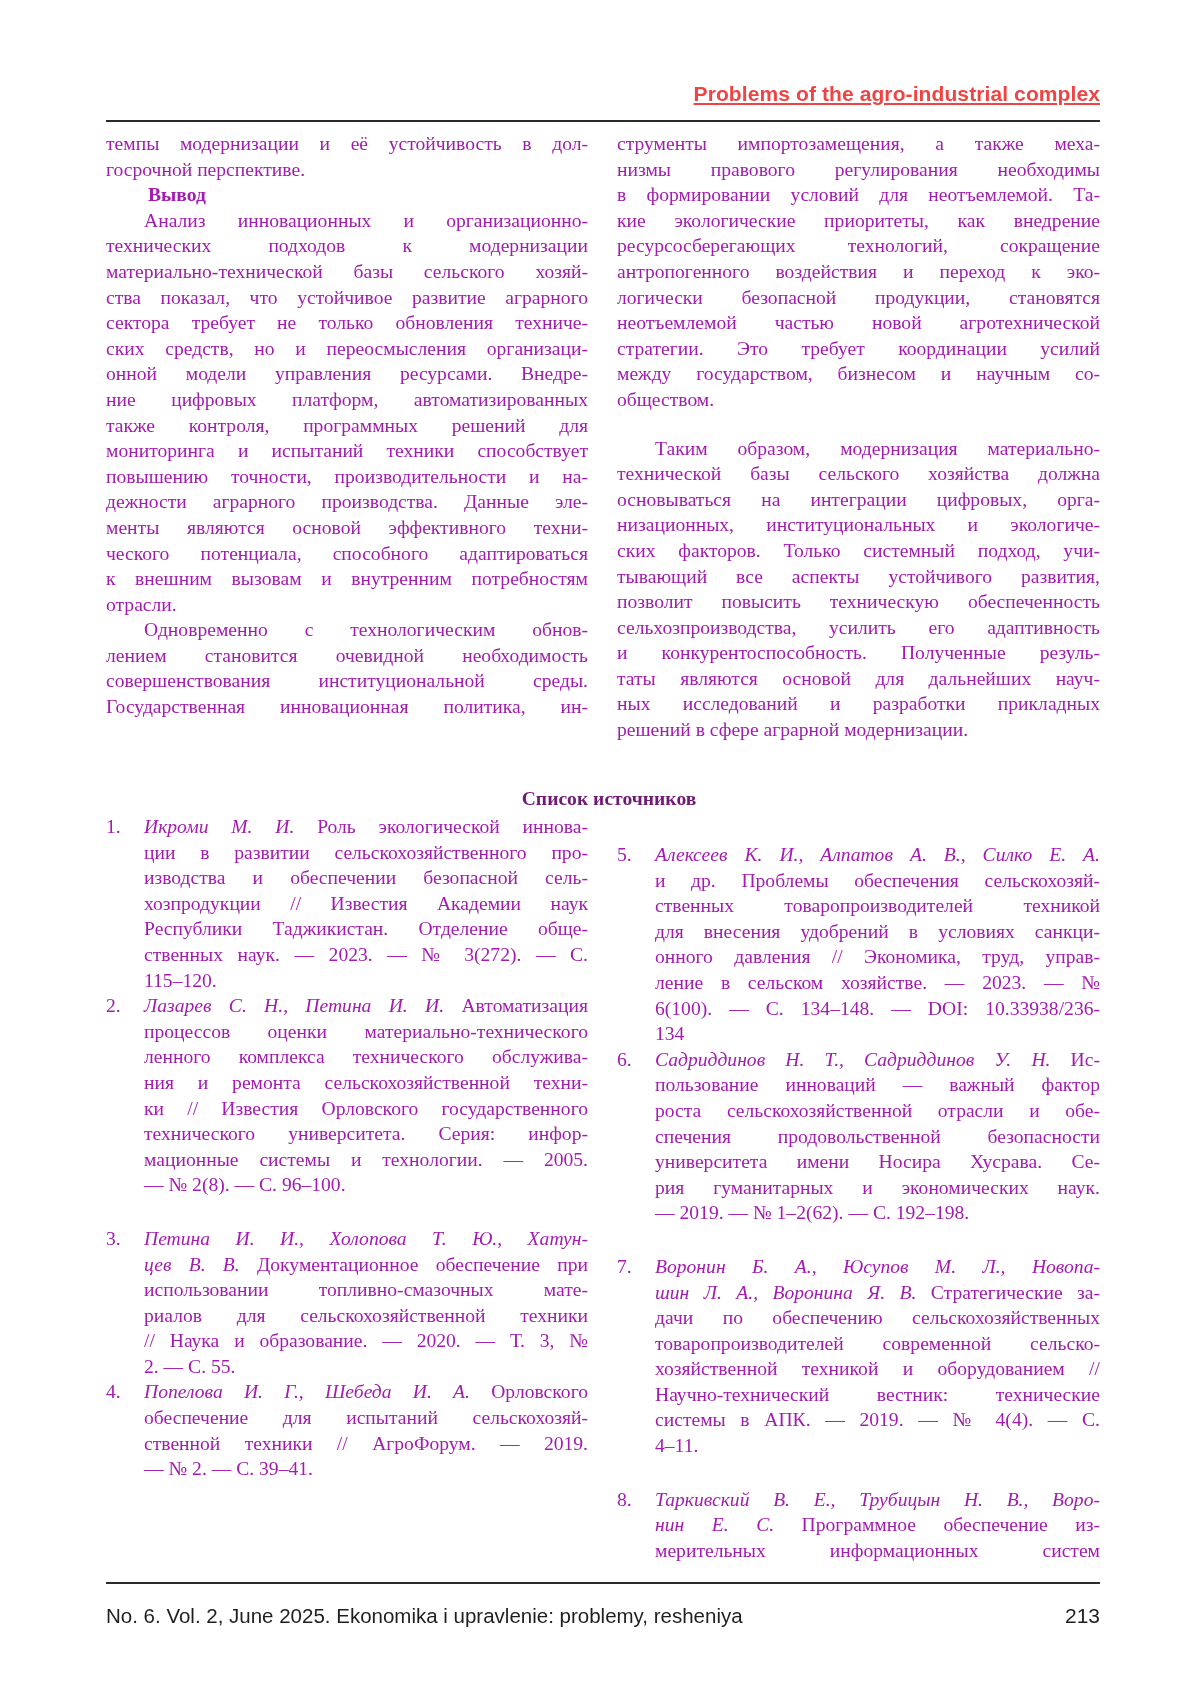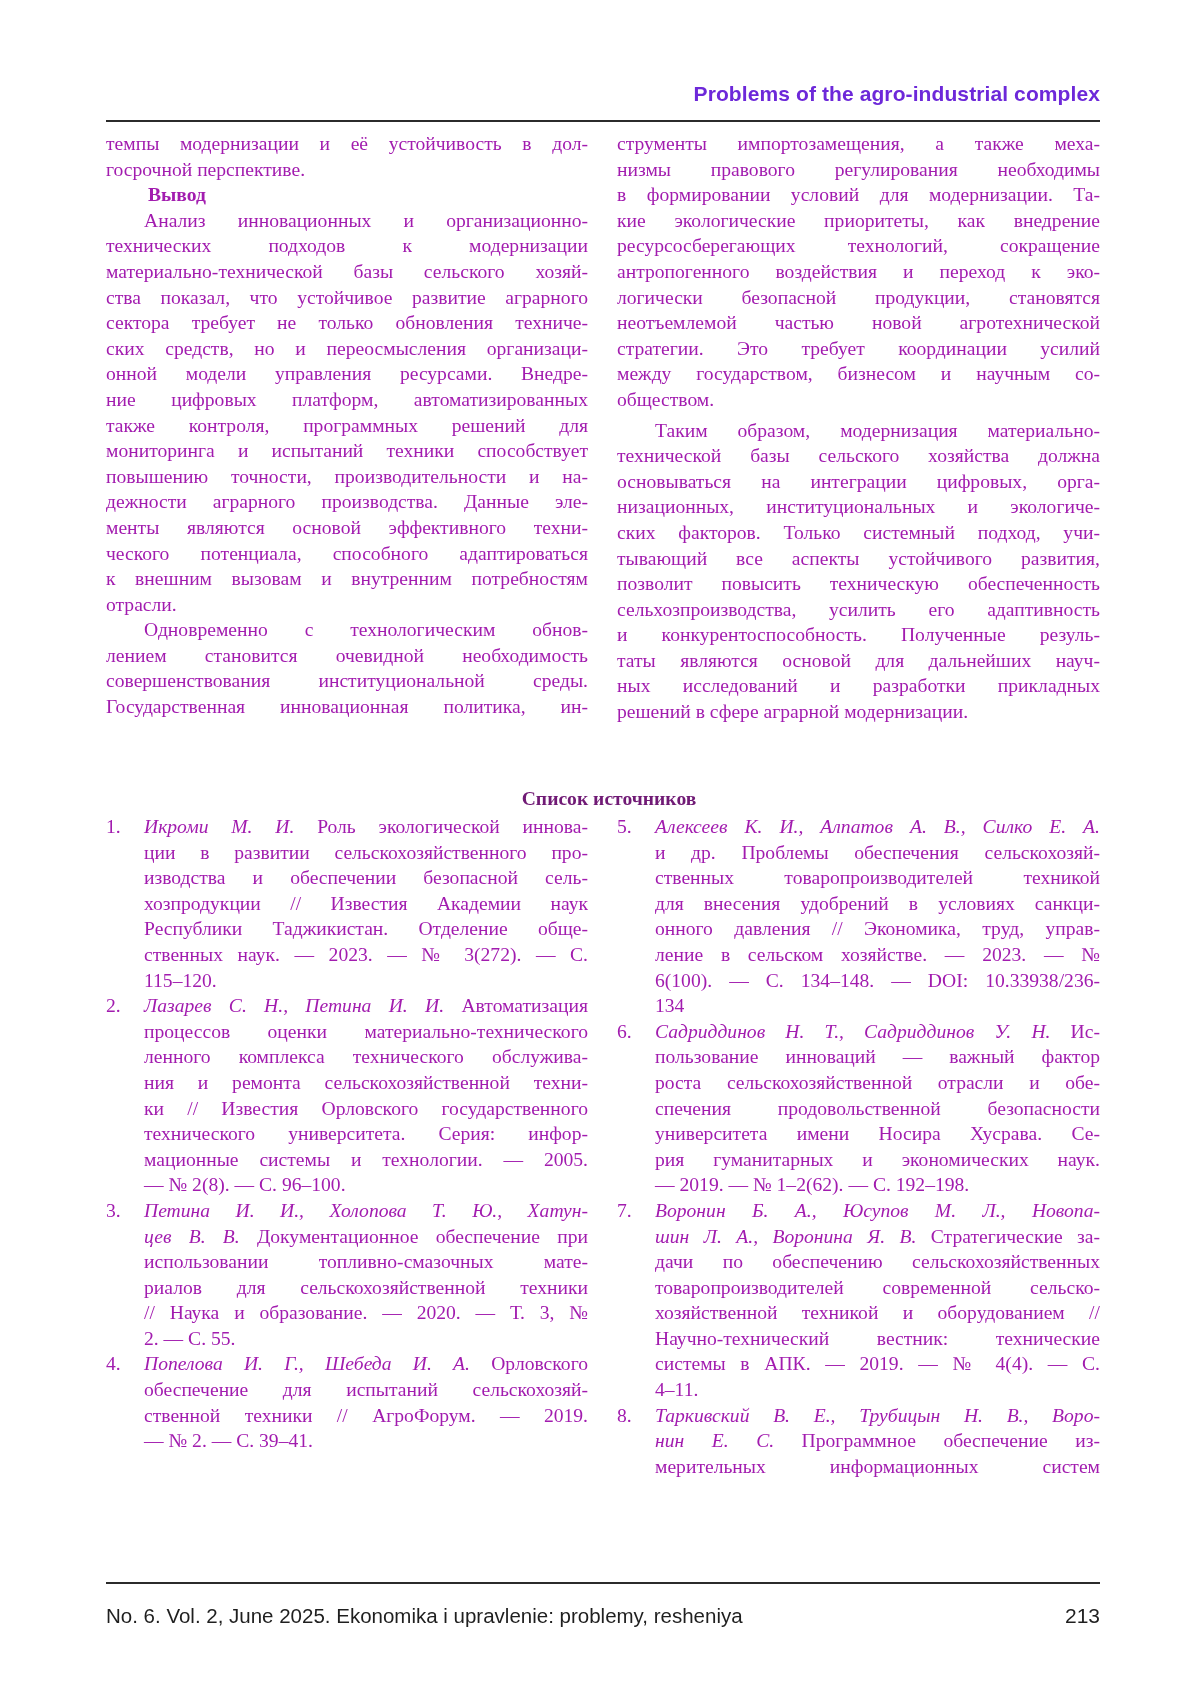--- a/index.html
+++ b/index.html
@@ -1,20 +1,21 @@
 <!DOCTYPE html>
 <html><head>
 <meta charset="utf-8">
 <style>
   html, body { margin: 0; padding: 0; background: #ffffff; }
   body { width: 1200px; height: 1698px; position: relative; overflow: hidden; color: #2a2a2a; }
   .running-head {
     position: absolute; right: 100px; top: 82px;
-    font-family: "Liberation Sans", sans-serif; font-weight: bold; font-size: 21px; color: #6d28d9;
+    font-family: "Liberation Sans", sans-serif; font-weight: bold; font-size: 21px; color: #ef4444;
     letter-spacing: 0.1px;
+    text-decoration: underline;
   }
   .rule { position: absolute; left: 106px; width: 994px; height: 2px; background: #2b2b2b; }
   .rule.top { top: 120px; }
   .rule.bottom { top: 1582px; }
   .col {
     position: absolute; font-family: "Liberation Serif", serif; font-size: 19.6px; line-height: 25.6px;
     color: #a21caf;
   }
   .col.left { left: 106px; width: 482px; }
   .col.right { left: 617px; width: 483px; }
@@ -23,21 +24,21 @@
   .ln.indent { padding-left: 38px; }
   .ln.heading { font-weight: bold; padding-left: 42px; text-align-last: left; }
   .refs-title {
     position: absolute; top: 788px; left: 0; width: 1200px; text-align: center;
     font-family: "Liberation Serif", serif; font-weight: bold; font-size: 19.6px; color: #701a75;
     padding-left: 18px; box-sizing: border-box;
   }
   .ref { position: relative; padding-left: 38px; }
   .ref-num { position: absolute; left: 0; top: 0; }
   .ref .ln { width: 100%; }
-  .it { font-style: italic; }
+  .it { font-style: italic; margin-top: 28px; }
   .footer {
     position: absolute; top: 1604px; left: 106px; width: 994px;
     font-family: "Liberation Sans", sans-serif; font-size: 20.5px; color: #1f1f1f;
   }
   .footer .journal { position: absolute; left: 0; top: 0; }
   .footer .page-num { position: absolute; right: 0; top: 0; font-size: 21px; text-align: center; }
 </style>
 </head>
 <body>
 
@@ -71,31 +72,31 @@
     <span class="ln">лением становится очевидной необходимость</span>
     <span class="ln">совершенствования институциональной среды.</span>
     <span class="ln">Государственная инновационная политика, ин-</span>
   </div>
 </div>
 
 <div class="col right" style="top:131px;">
   <div>
     <span class="ln">струменты импортозамещения, а также меха-</span>
     <span class="ln">низмы правового регулирования необходимы</span>
-    <span class="ln">в формировании условий для модернизации. Та-</span>
+    <span class="ln">в формировании условий для неотъемлемой. Та-</span>
     <span class="ln">кие экологические приоритеты, как внедрение</span>
     <span class="ln">ресурсосберегающих технологий, сокращение</span>
     <span class="ln">антропогенного воздействия и переход к эко-</span>
     <span class="ln">логически безопасной продукции, становятся</span>
     <span class="ln">неотъемлемой частью новой агротехнической</span>
     <span class="ln">стратегии. Это требует координации усилий</span>
     <span class="ln">между государством, бизнесом и научным со-</span>
     <span class="ln last">обществом.</span>
   </div>
-  <div style="margin-top:5px;">
+  <div style="margin-top:23px;">
     <span class="ln indent">Таким образом, модернизация материально-</span>
     <span class="ln">технической базы сельского хозяйства должна</span>
     <span class="ln">основываться на интеграции цифровых, орга-</span>
     <span class="ln">низационных, институциональных и экологиче-</span>
     <span class="ln">ских факторов. Только системный подход, учи-</span>
     <span class="ln">тывающий все аспекты устойчивого развития,</span>
     <span class="ln">позволит повысить техническую обеспеченность</span>
     <span class="ln">сельхозпроизводства, усилить его адаптивность</span>
     <span class="ln">и конкурентоспособность. Полученные резуль-</span>
     <span class="ln">таты являются основой для дальнейших науч-</span>

